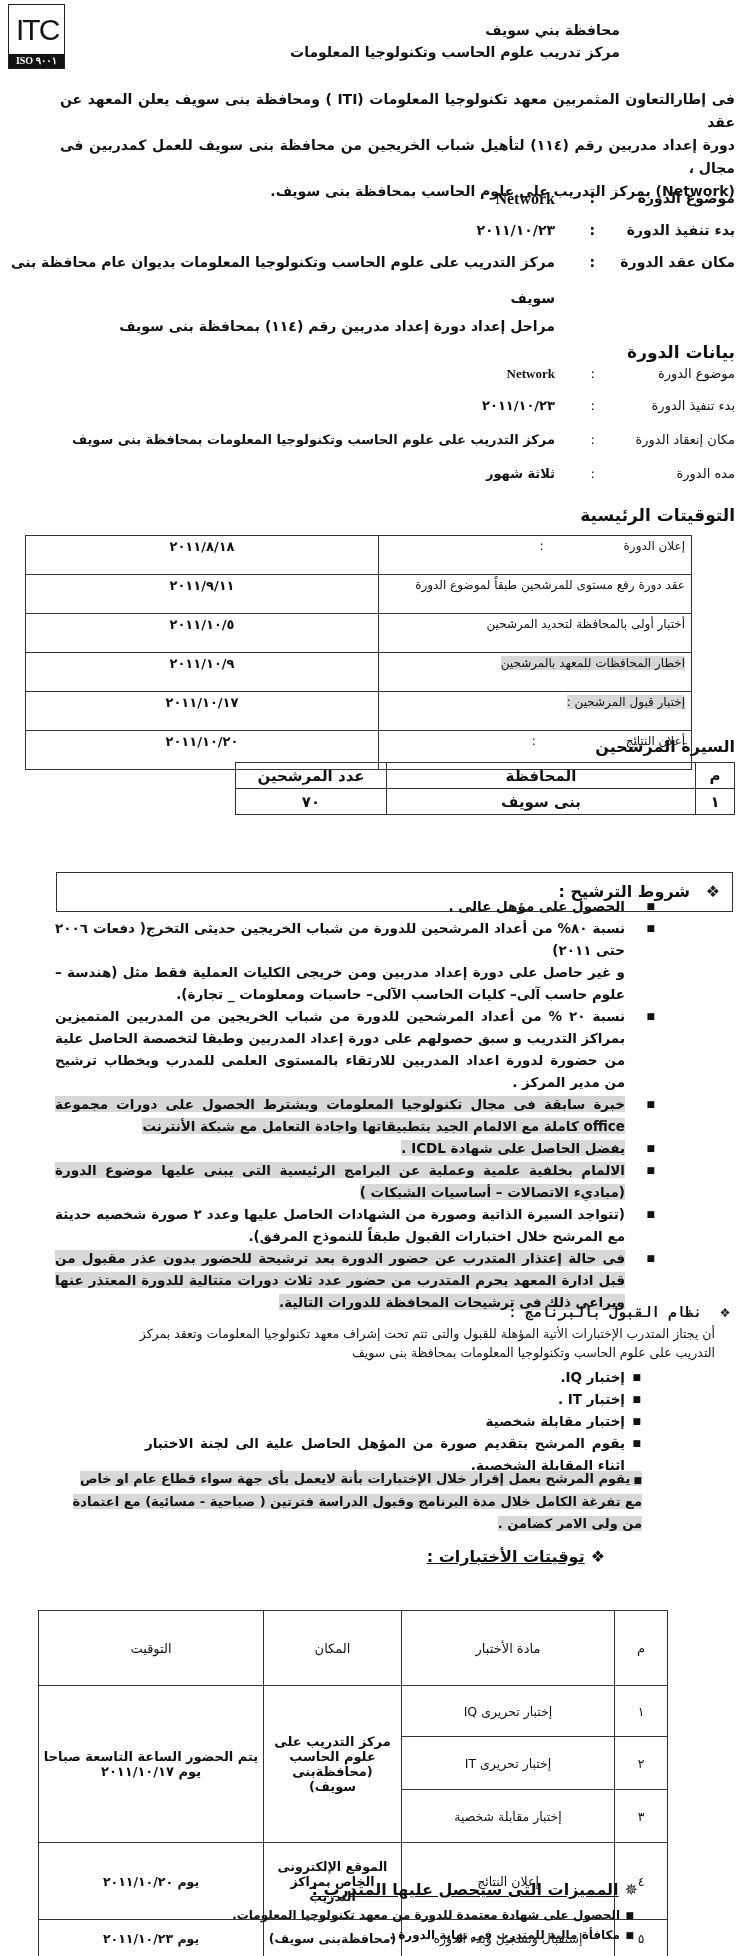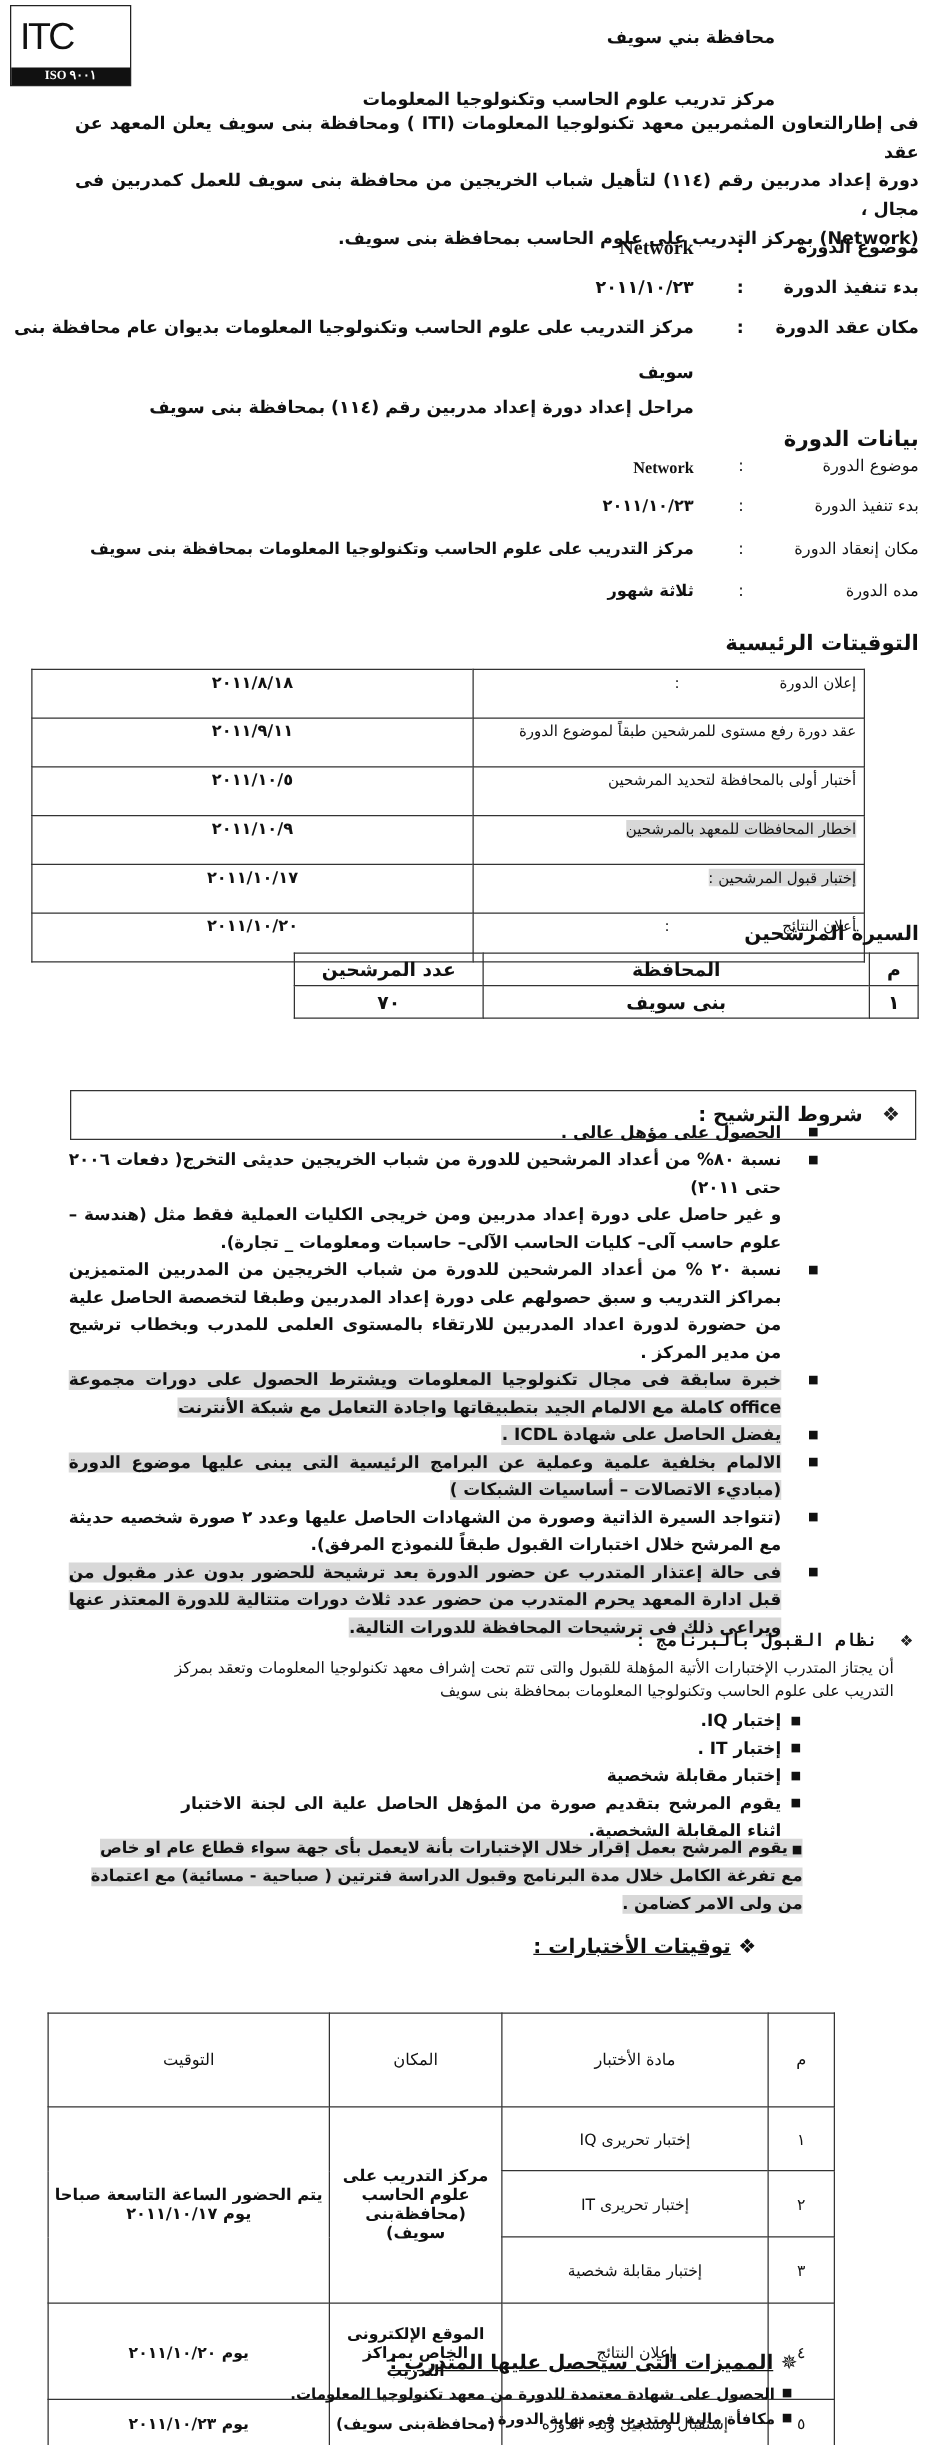--- a/index.html
+++ b/index.html
@@ -5,21 +5,21 @@
   html, body { margin: 0; padding: 0; background: #ffffff; }
   body {
     width: 750px; height: 1956px; position: relative; overflow: hidden;
     font-family: "DejaVu Sans", sans-serif; color: #111; direction: rtl;
   }
   .abs { position: absolute; }
   .bold { font-weight: bold; }
   
   .logo {
     left: 8px; top: 4px; width: 55px; height: 63px; border: 1.5px solid #222;
-    direction: ltr; background: #fff; padding-left: 40px;
+    direction: ltr; background: #fff;
   }
   .logo .itc {
     position: absolute; left: 7px; top: 3px; font-family: "Liberation Sans", sans-serif;
     font-size: 30px; letter-spacing: -2px; line-height: 44px; color: #111;
   }
   .logo .iso {
     position: absolute; left: 0; right: 0; bottom: 0; height: 14px; background: #111; color: #fff;
     font-family: "Liberation Serif", serif; font-weight: bold; font-size: 10px; line-height: 14px; text-align: center;
   }
   .hdr { right: 130px; font-size: 14px; font-weight: bold; text-align: right; }
@@ -57,21 +57,21 @@
   .under { text-decoration: underline; }
 </style>
 </head>
 <body>
 
 <div class="abs logo">
   <span class="itc">ITC</span>
   <span class="iso">ISO ٩٠٠١</span>
 </div>
 <div class="abs hdr" style="top:22px;">محافظة بني سويف</div>
-<div class="abs hdr" style="top:44px;margin-top:28px;">مركز تدريب علوم الحاسب وتكنولوجيا المعلومات</div>
+<div class="abs hdr" style="top:44px;">مركز تدريب علوم الحاسب وتكنولوجيا المعلومات</div>
 
 <div class="abs para" style="right:15px; top:88px; width:675px;">
   <div style="text-align-last:justify;">فى إطارالتعاون المثمربين معهد تكنولوجيا المعلومات (ITI ) ومحافظة بنى سويف يعلن المعهد عن عقد</div>
   <div style="text-align-last:justify;">دورة إعداد مدربين رقم (١١٤) لتأهيل شباب الخريجين من محافظة بنى سويف للعمل كمدربين فى</div>
   <div>مجال ،</div>
   <div style="direction:rtl;">(Network) بمركز التدريب على علوم الحاسب بمحافظة بنى سويف.</div>
 </div>
 
 <div class="abs kv bold" style="right:15px; top:190px; width:680px; height:22px;">
   <span class="k">موضوع الدورة</span>

